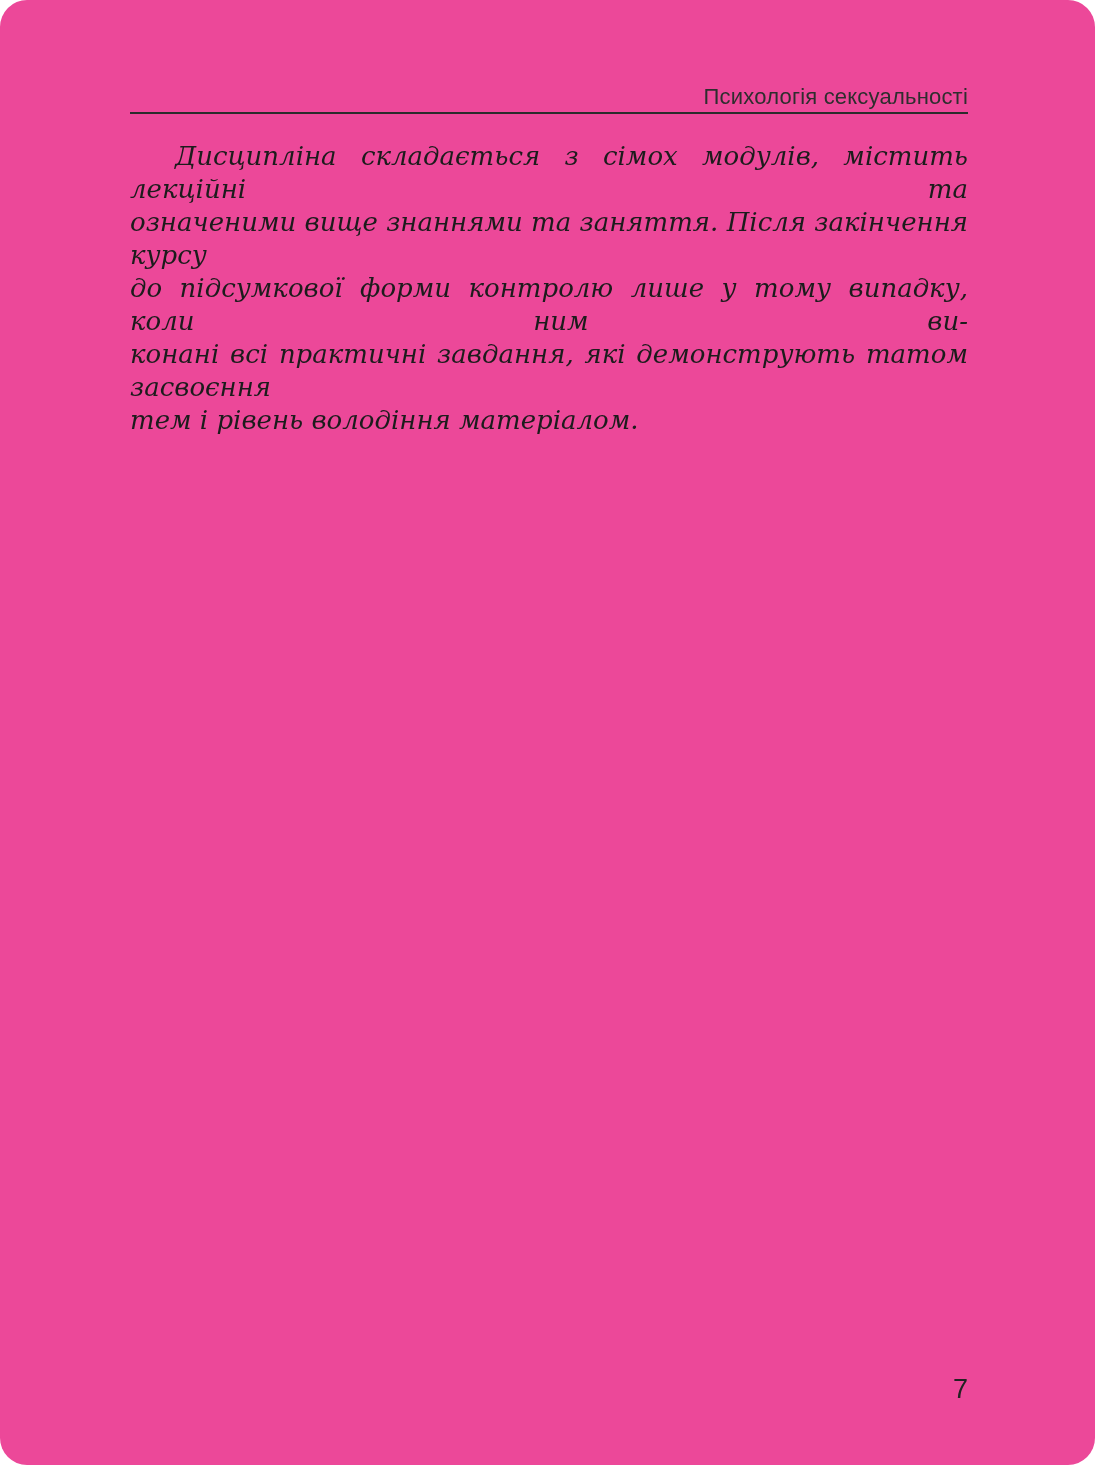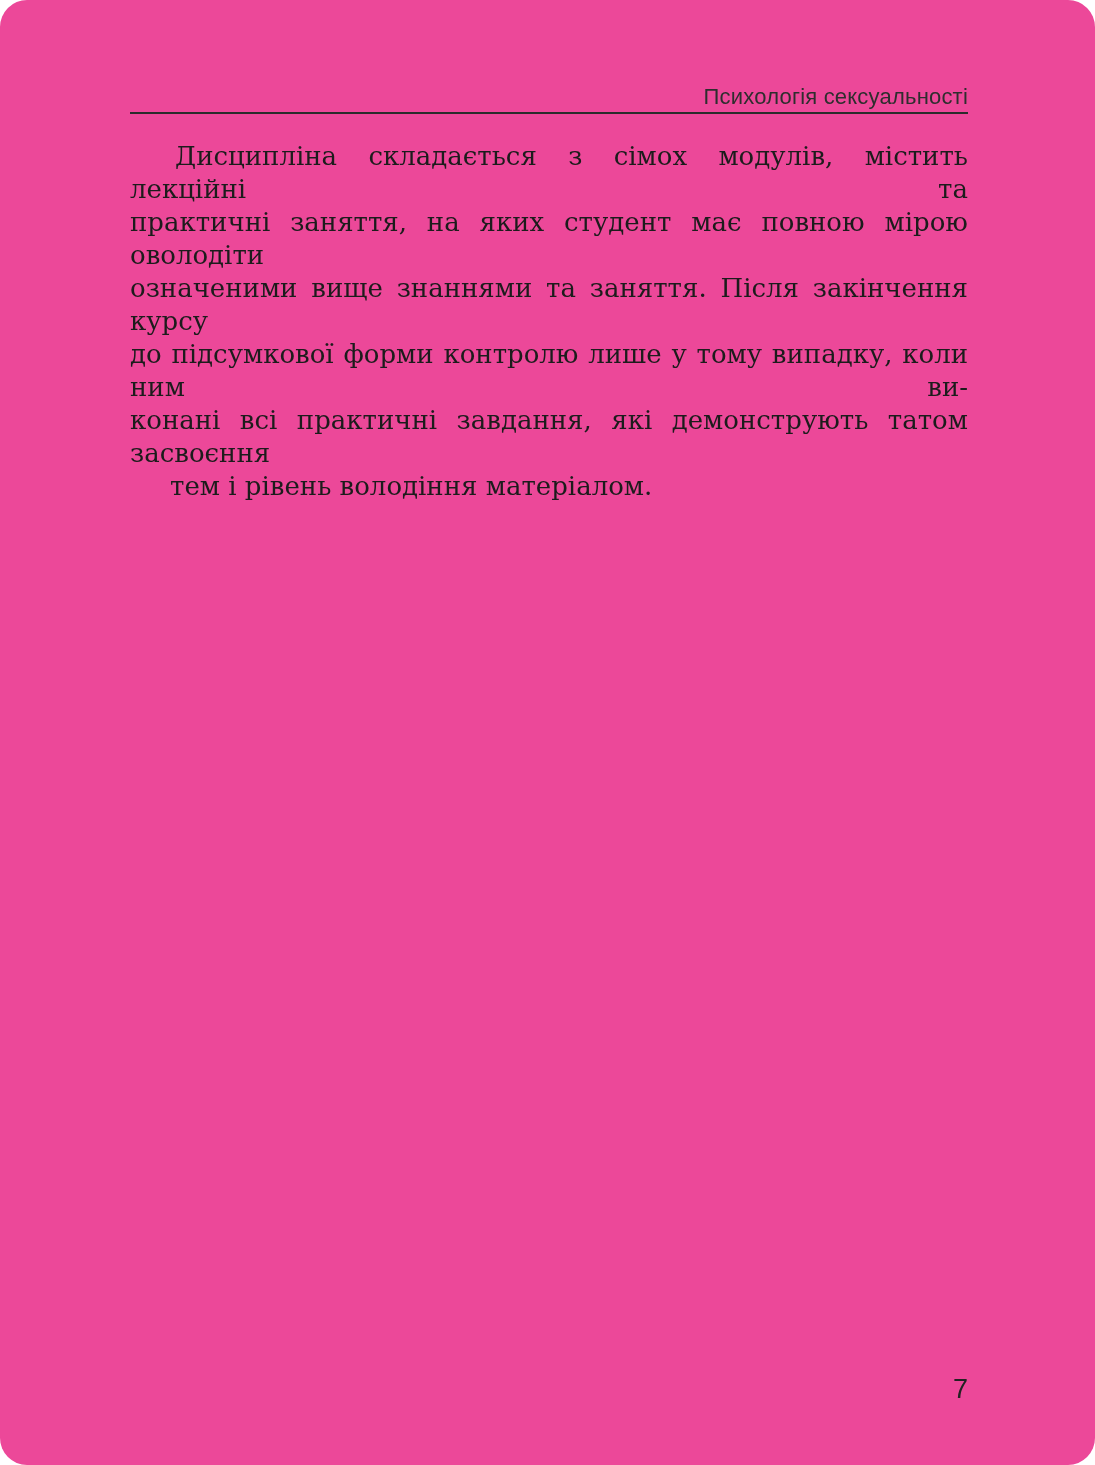--- a/index.html
+++ b/index.html
@@ -43,28 +43,28 @@
     width: 838px;
     font-family: "DejaVu Serif", serif;
     font-size: 26px;
     line-height: 33px;
     color: #1c1c1c;
   }
   .body-text .line {
     text-align: justify;
     text-align-last: justify;
     white-space: normal;
+    font-style: italic;
   }
   .body-text .line.first {
     text-indent: 45px;
   }
   .body-text .line.last {
     text-align: right;
     text-align-last: left;
-    margin-left: 40px;
   }
   .page-number {
     position: absolute;
     top: 1374px;
     left: 130px;
     width: 838px;
     text-align: right;
     font-family: "Liberation Sans", sans-serif;
     font-size: 27px;
     color: #222222;
@@ -74,21 +74,20 @@
 <body>
 
 <div class="page">
 
   <div class="running-header">Психологія сексуальності</div>
 
   <div class="header-rule"></div>
 
   <div class="body-text">
     <div class="line first">Дисципліна складається з сімох модулів, містить лекційні та</div>
-    <div class="line">практичні заняття, на яких студент має повною мірою оволодіти</div>
     <div class="line">означеними вище знаннями та заняття. Після закінчення курсу</div>
     <div class="line">до підсумкової форми контролю лише у тому випадку, коли ним ви-</div>
     <div class="line">конані всі практичні завдання, які демонструють татом засвоєння</div>
     <div class="line last">тем і рівень володіння матеріалом.</div>
   </div>
 
   <div class="page-number">7</div>
 
 </div>
 

